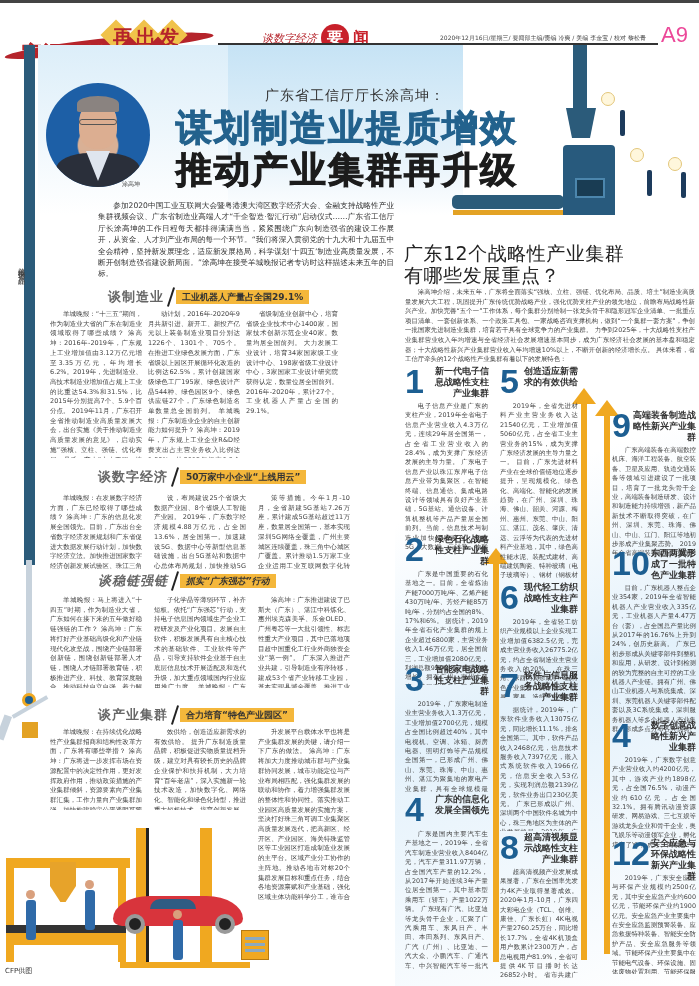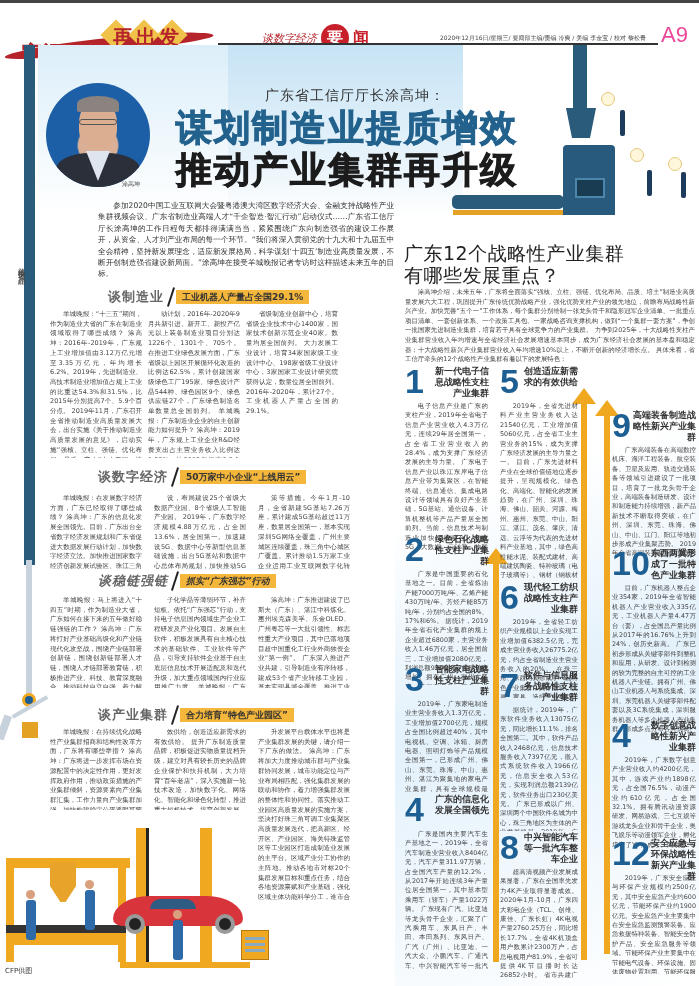--- a/index.html
+++ b/index.html
@@ -208,21 +208,21 @@
 </div>
 
 <div class="cluster" style="left:500px;top:668px;width:78px;height:160px;">
   <div class="num">7</div>
   <div class="name" style="left:20px;top:2px;width:58px;">软件与信息服务战略性支柱产业集群</div>
   <div class="body" style="left:0;top:38px;width:78px;height:125px;overflow:hidden;">据统计，2019年，广东软件业务收入13075亿元，同比增长11.1%，排名全国第二。其中，软件产品收入2468亿元，信息技术服务收入7397亿元，嵌入式系统软件收入1966亿元，信息安全收入53亿元，实现利润总额2139亿元，软件业务出口230亿美元。 广东已形成以广州、深圳两个中国软件名城为中心，珠三角地区为主体的产业发展格局。2019年，广东约有5000家软件与信息服务企业，华为、普通服、大族激光、云中飞、广电运通、平安科技等10家企业入选中国软件业务收入前百家企业名单，腾讯、网易、唯品会、三七互娱、欢聚时代、迅雷等16家企业入选中国互联网百强企业名单。</div>
 </div>
 
 <div class="cluster" style="left:500px;top:830px;width:78px;height:150px;">
   <div class="num">8</div>
-  <div class="name" style="left:20px;top:2px;width:58px;">中兴智能汽车等一批汽车整车企业</div>
+  <div class="name" style="left:20px;top:2px;width:58px;">超高清视频显示战略性支柱产业集群</div>
   <div class="body" style="left:0;top:38px;width:78px;height:110px;overflow:hidden;">超高清视频产业发展成果显著，广东在全国率先发力4K产业取得显著成效。 2020年1月-10月，广东四大彩电企业（TCL、创维、康佳、广东长虹）4K电视产量2760.25万台，同比增长17.7%，全省4K机顶盒用户数累计2300万户，占总电视用户81.9%，全省可提供4K节目播时长达26852小时。 省市共建广州、深圳、惠州、中山4个广东省超高清视频产业园区，分布在广州、惠州、珠海、汕头、中山等5个城市开展4K试点城市示范建设，累计建成67个示范社区，50个示范村，275个体验点，示范用户约5万户。</div>
 </div>
 
 <div class="cluster" style="left:612px;top:408px;width:84px;height:150px;">
   <div class="num">9</div>
   <div class="name" style="left:20px;top:2px;width:64px;">高端装备制造战略性新兴产业集群</div>
   <div class="body" style="left:0;top:38px;width:84px;height:110px;overflow:hidden;">广东高端装备在高端数控机床、海洋工程装备、航空装备、卫星及应用、轨道交通装备等领域引进建设了一批项目，培育了一批龙头骨干企业，高端装备制造研发、设计和制造能力持续增强，新产品新技术不断取得突破，在广州、深圳、东莞、珠海、佛山、中山、江门、阳江等地初步形成产业集聚态势。 2019年全省高端装备制造业实现营业收入近1800亿元。</div>
 </div>
 <div class="cluster" style="left:612px;top:546px;width:84px;height:150px;">
   <div class="num">10</div>

